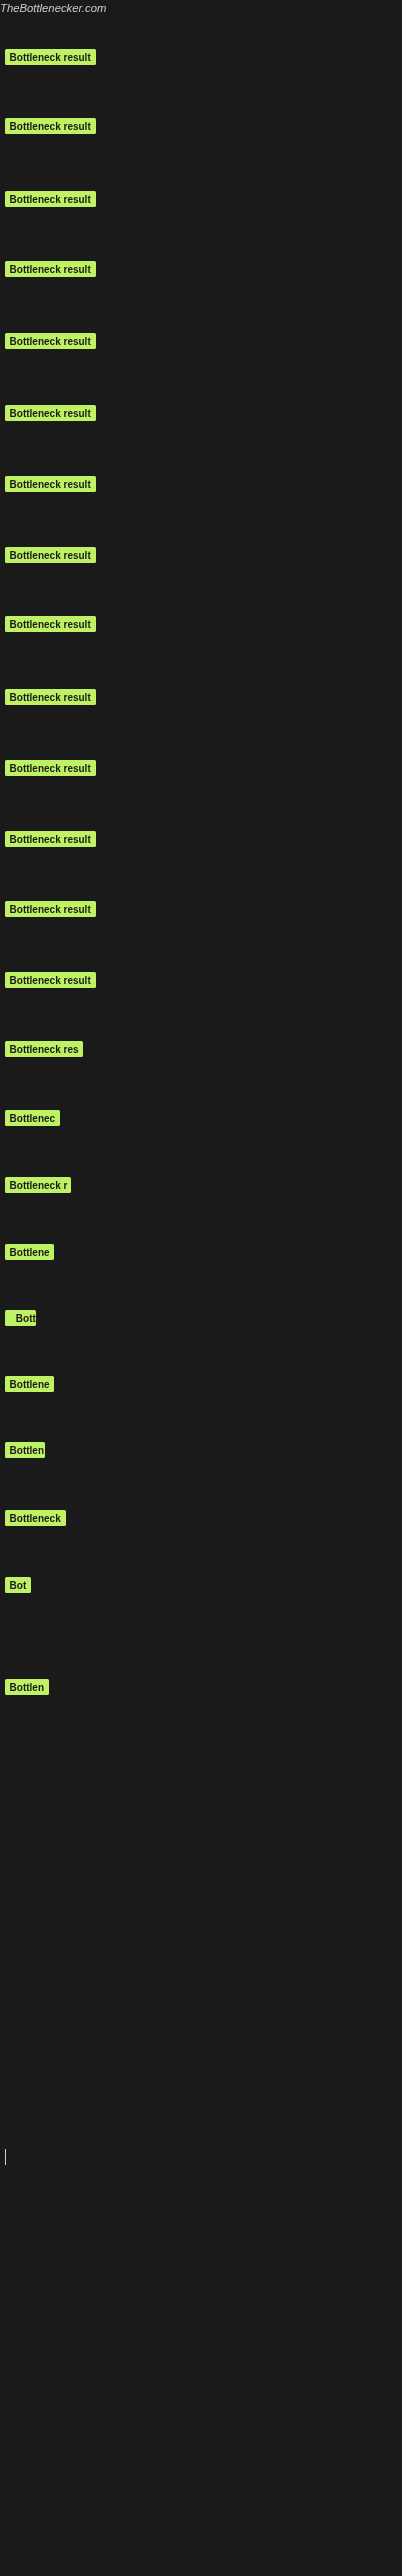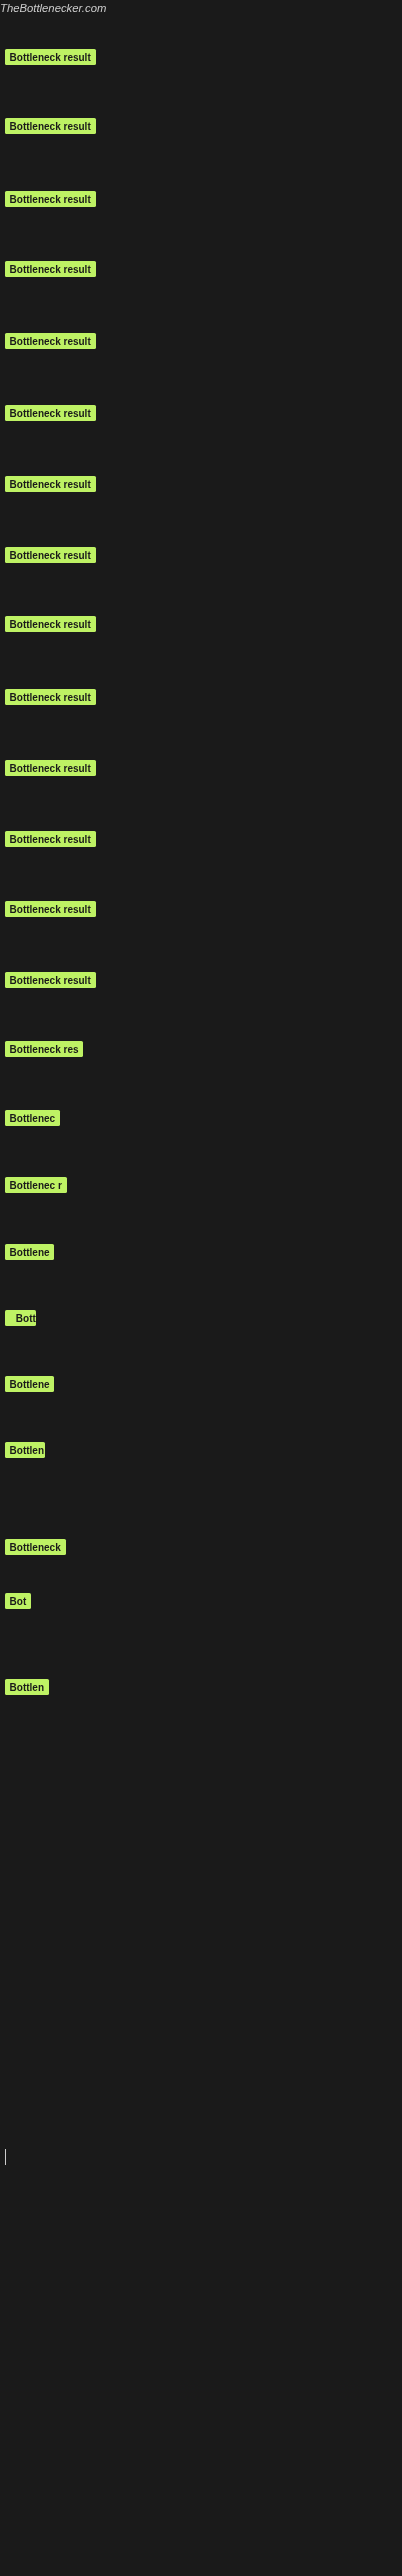--- a/index.html
+++ b/index.html
@@ -60,26 +60,26 @@
     <div style="position: absolute; top: 473px; left: 0px; padding: 3.2px 4.8px;"><span class="bottleneck-badge" style="max-width: 105px;">Bottleneck result</span></div>
     <div style="position: absolute; top: 544px; left: 0px; padding: 3.2px 4.8px;"><span class="bottleneck-badge" style="max-width: 105px;">Bottleneck result</span></div>
     <div style="position: absolute; top: 613px; left: 0px; padding: 3.2px 4.8px;"><span class="bottleneck-badge" style="max-width: 105px;">Bottleneck result</span></div>
     <div style="position: absolute; top: 686px; left: 0px; padding: 3.2px 4.8px;"><span class="bottleneck-badge" style="max-width: 105px;">Bottleneck result</span></div>
     <div style="position: absolute; top: 757px; left: 0px; padding: 3.2px 4.8px;"><span class="bottleneck-badge" style="max-width: 105px;">Bottleneck result</span></div>
     <div style="position: absolute; top: 828px; left: 0px; padding: 3.2px 4.8px;"><span class="bottleneck-badge" style="max-width: 105px;">Bottleneck result</span></div>
     <div style="position: absolute; top: 898px; left: 0px; padding: 3.2px 4.8px;"><span class="bottleneck-badge" style="max-width: 105px;">Bottleneck result</span></div>
     <div style="position: absolute; top: 969px; left: 0px; padding: 3.2px 4.8px;"><span class="bottleneck-badge" style="max-width: 101px;">Bottleneck result</span></div>
     <div style="position: absolute; top: 1038px; left: 0px; padding: 3.2px 4.8px;"><span class="bottleneck-badge" style="max-width: 81px;">Bottleneck res</span></div>
     <div style="position: absolute; top: 1107px; left: 0px; padding: 3.2px 4.8px;"><span class="bottleneck-badge" style="max-width: 56px;">Bottlenec</span></div>
-    <div style="position: absolute; top: 1174px; left: 0px; padding: 3.2px 4.8px;"><span class="bottleneck-badge" style="max-width: 66px;">Bottlenec r</span></div>
+    <div style="position: absolute; top: 1174px; left: 0px; padding: 3.2px 4.8px;"><span class="bottleneck-badge" style="max-width: 66px;">Bottleneck r</span></div>
     <div style="position: absolute; top: 1241px; left: 0px; padding: 3.2px 4.8px;"><span class="bottleneck-badge" style="max-width: 50px;">Bottlene</span></div>
     <div style="position: absolute; top: 1307px; left: 0px; padding: 3.2px 4.8px;"><span class="bottleneck-badge" style="max-width: 31px; padding-left: 11px;">Bott</span></div>
     <div style="position: absolute; top: 1373px; left: 0px; padding: 3.2px 4.8px;"><span class="bottleneck-badge" style="max-width: 50px;">Bottlene</span></div>
     <div style="position: absolute; top: 1439px; left: 0px; padding: 3.2px 4.8px;"><span class="bottleneck-badge" style="max-width: 40px;">Bottlen</span></div>
-    <div style="position: absolute; top: 1507px; left: 0px; padding: 3.2px 4.8px;"><span class="bottleneck-badge" style="max-width: 63px; margin-top: 29px;">Bottleneck</span></div>
-    <div style="position: absolute; top: 1574px; left: 0px; padding: 3.2px 4.8px;"><span class="bottleneck-badge" style="max-width: 26px; margin-top: 16px;">Bot</span></div>
+    <div style="position: absolute; top: 1507px; left: 0px; padding: 3.2px 4.8px;"><span class="bottleneck-badge" style="max-width: 63px;">Bottleneck</span></div>
+    <div style="position: absolute; top: 1574px; left: 0px; padding: 3.2px 4.8px;"><span class="bottleneck-badge" style="max-width: 26px;">Bot</span></div>
     <div style="position: absolute; top: 1641px; left: 0px; padding: 3.2px 4.8px; margin-top: 35px;"><span class="bottleneck-badge" style="max-width: 45px;">Bottlen</span></div>
   </div>
 
 <div id="cursor-container">
 <div class="cursor-line" style="position: absolute; top: 2133px; left: 4.8px;"></div>
   </div>
 
 
 </body></html>

